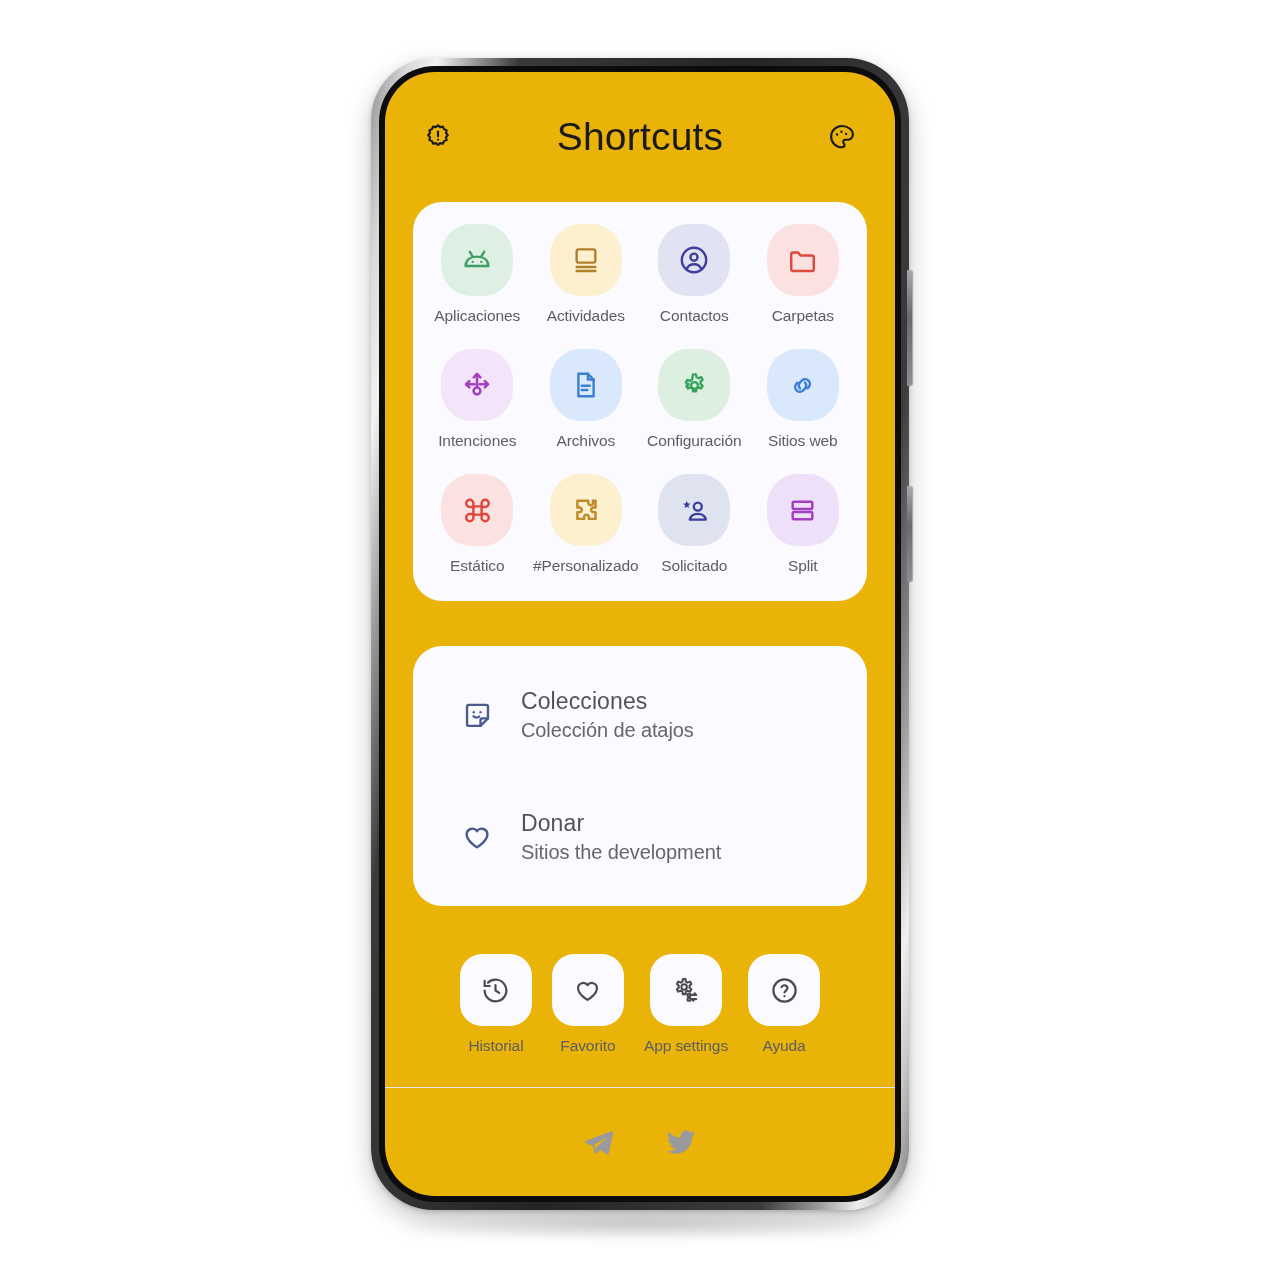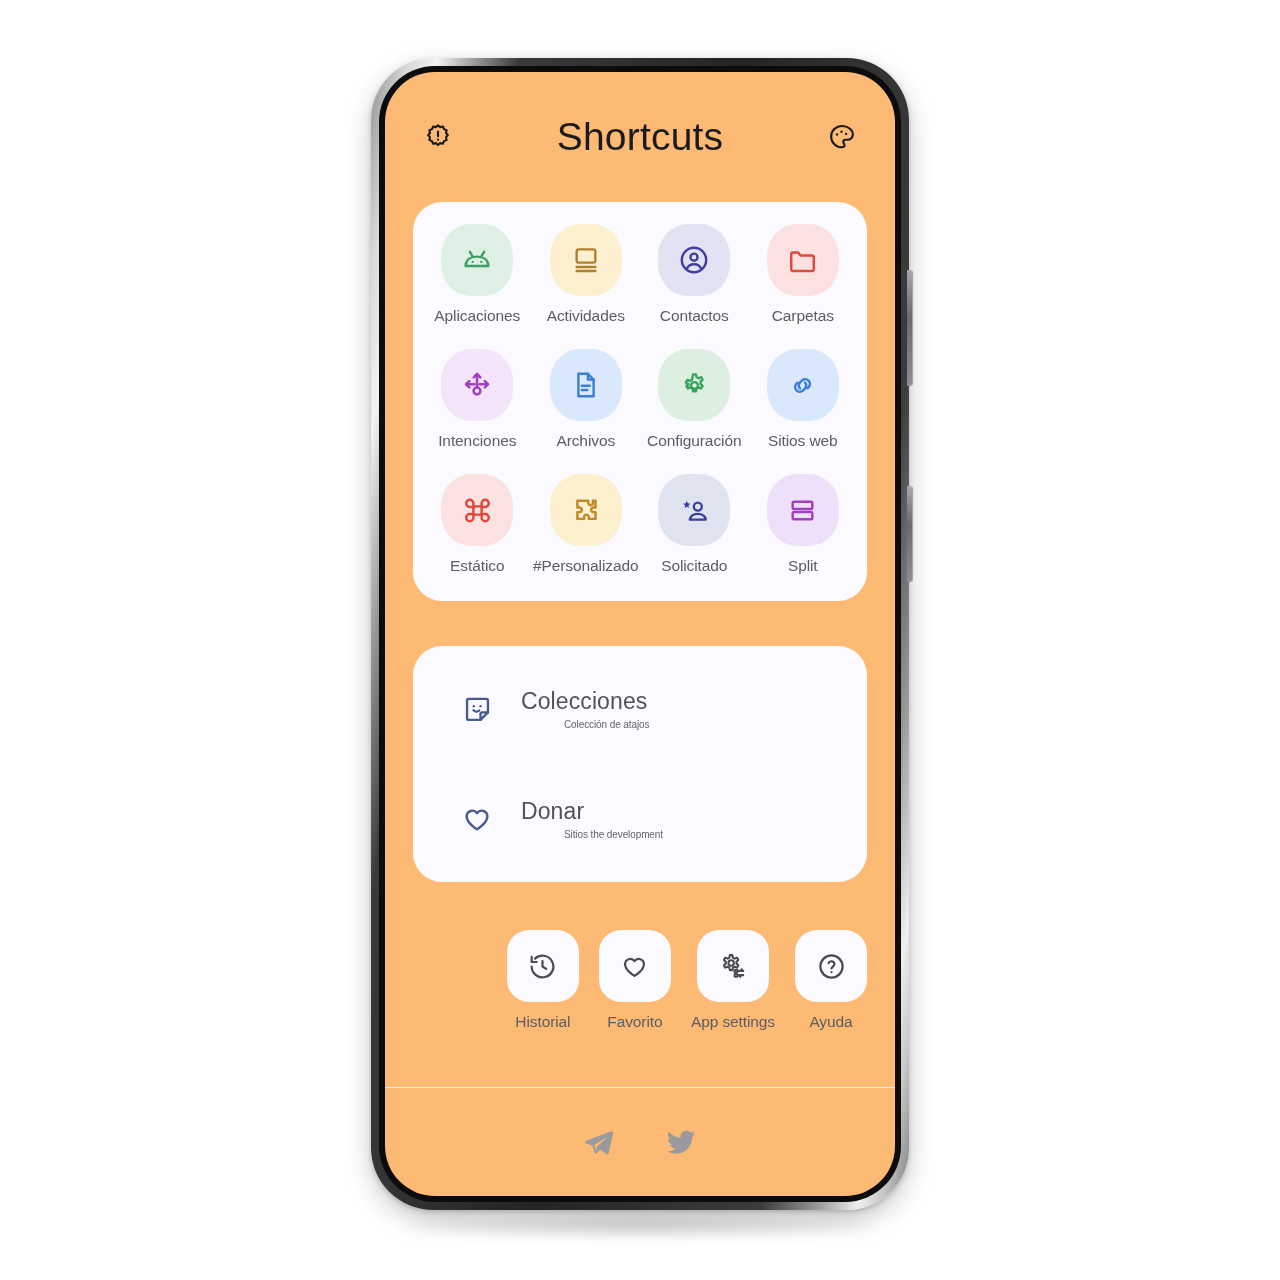--- a/index.html
+++ b/index.html
@@ -59,21 +59,21 @@
   #side-btn-volume{ top: 428px;  height: 96px;  }
 
   
   #screen {
     position: absolute;
     left: 385px;
     top: 72px;
     width: 510px;
     height: 1124px;
     border-radius: 50px;
-    background: #fdba74;
+    background: #eab308;
     overflow: hidden;
     display: flex;
     flex-direction: column;
   }
 
   
   #app-bar {
     height: 130px;
     flex: none;
     display: flex;
@@ -160,32 +160,31 @@
     margin-right: 24px;
   }
   .list-text { display: flex; flex-direction: column; }
   .list-title {
     font-size: 23px;
     color: #52525a;
     line-height: 1.18;
     letter-spacing: 0.1px;
   }
   .list-sub {
-    font-size: 10px;
+    font-size: 20px;
     color: #65656d;
     margin-top: 4px;
     letter-spacing: -0.1px;
-    margin-left: 43px;
   }
 
   
   #quick-actions {
     margin-top: 48px;
     display: flex;
-    justify-content: flex-end;
+    justify-content: center;
     gap: 20px;
   }
   .quick-item {
     display: flex;
     flex-direction: column;
     align-items: center;
     cursor: pointer;
   }
   .quick-tile {
     width: 72px; height: 72px;

